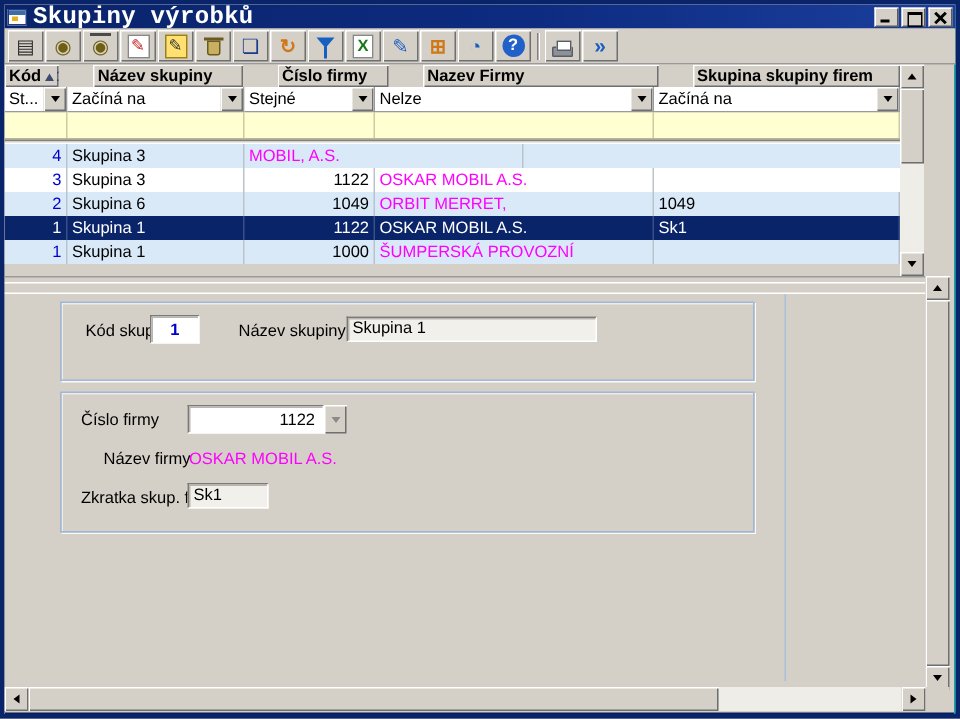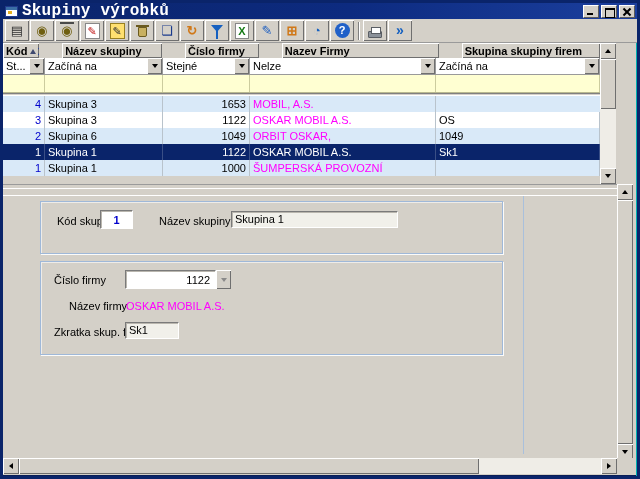--- a/index.html
+++ b/index.html
@@ -268,35 +268,33 @@
       <div class="newrow-cell col3"></div>
       <div class="newrow-cell col4"></div>
     </div>
 
     <div class="groove"></div>
 
     <div class="rows">
       <div class="grow alt">
         <span class="gcell col0 num code-col">4</span>
         <span class="gcell col1">Skupina 3</span>
-        <span class="gcell col2 num">1653</span>
         <span class="gcell col3 firm-col">MOBIL, A.S.</span>
       </div>
       <div class="grow plain">
         <span class="gcell col0 num code-col">3</span>
         <span class="gcell col1">Skupina 3</span>
         <span class="gcell col2 num">1122</span>
         <span class="gcell col3 firm-col">OSKAR MOBIL A.S.</span>
-        <span class="gcell col4">OS</span>
       </div>
       <div class="grow alt">
         <span class="gcell col0 num code-col">2</span>
         <span class="gcell col1">Skupina 6</span>
         <span class="gcell col2 num">1049</span>
-        <span class="gcell col3 firm-col">ORBIT OSKAR,</span>
+        <span class="gcell col3 firm-col">ORBIT MERRET,</span>
         <span class="gcell col4">1049</span>
       </div>
       <div class="grow selected">
         <span class="gcell col0 num code-col">1</span>
         <span class="gcell col1">Skupina 1</span>
         <span class="gcell col2 num">1122</span>
         <span class="gcell col3 firm-col">OSKAR MOBIL A.S.</span>
         <span class="gcell col4">Sk1</span>
       </div>
       <div class="grow alt">

